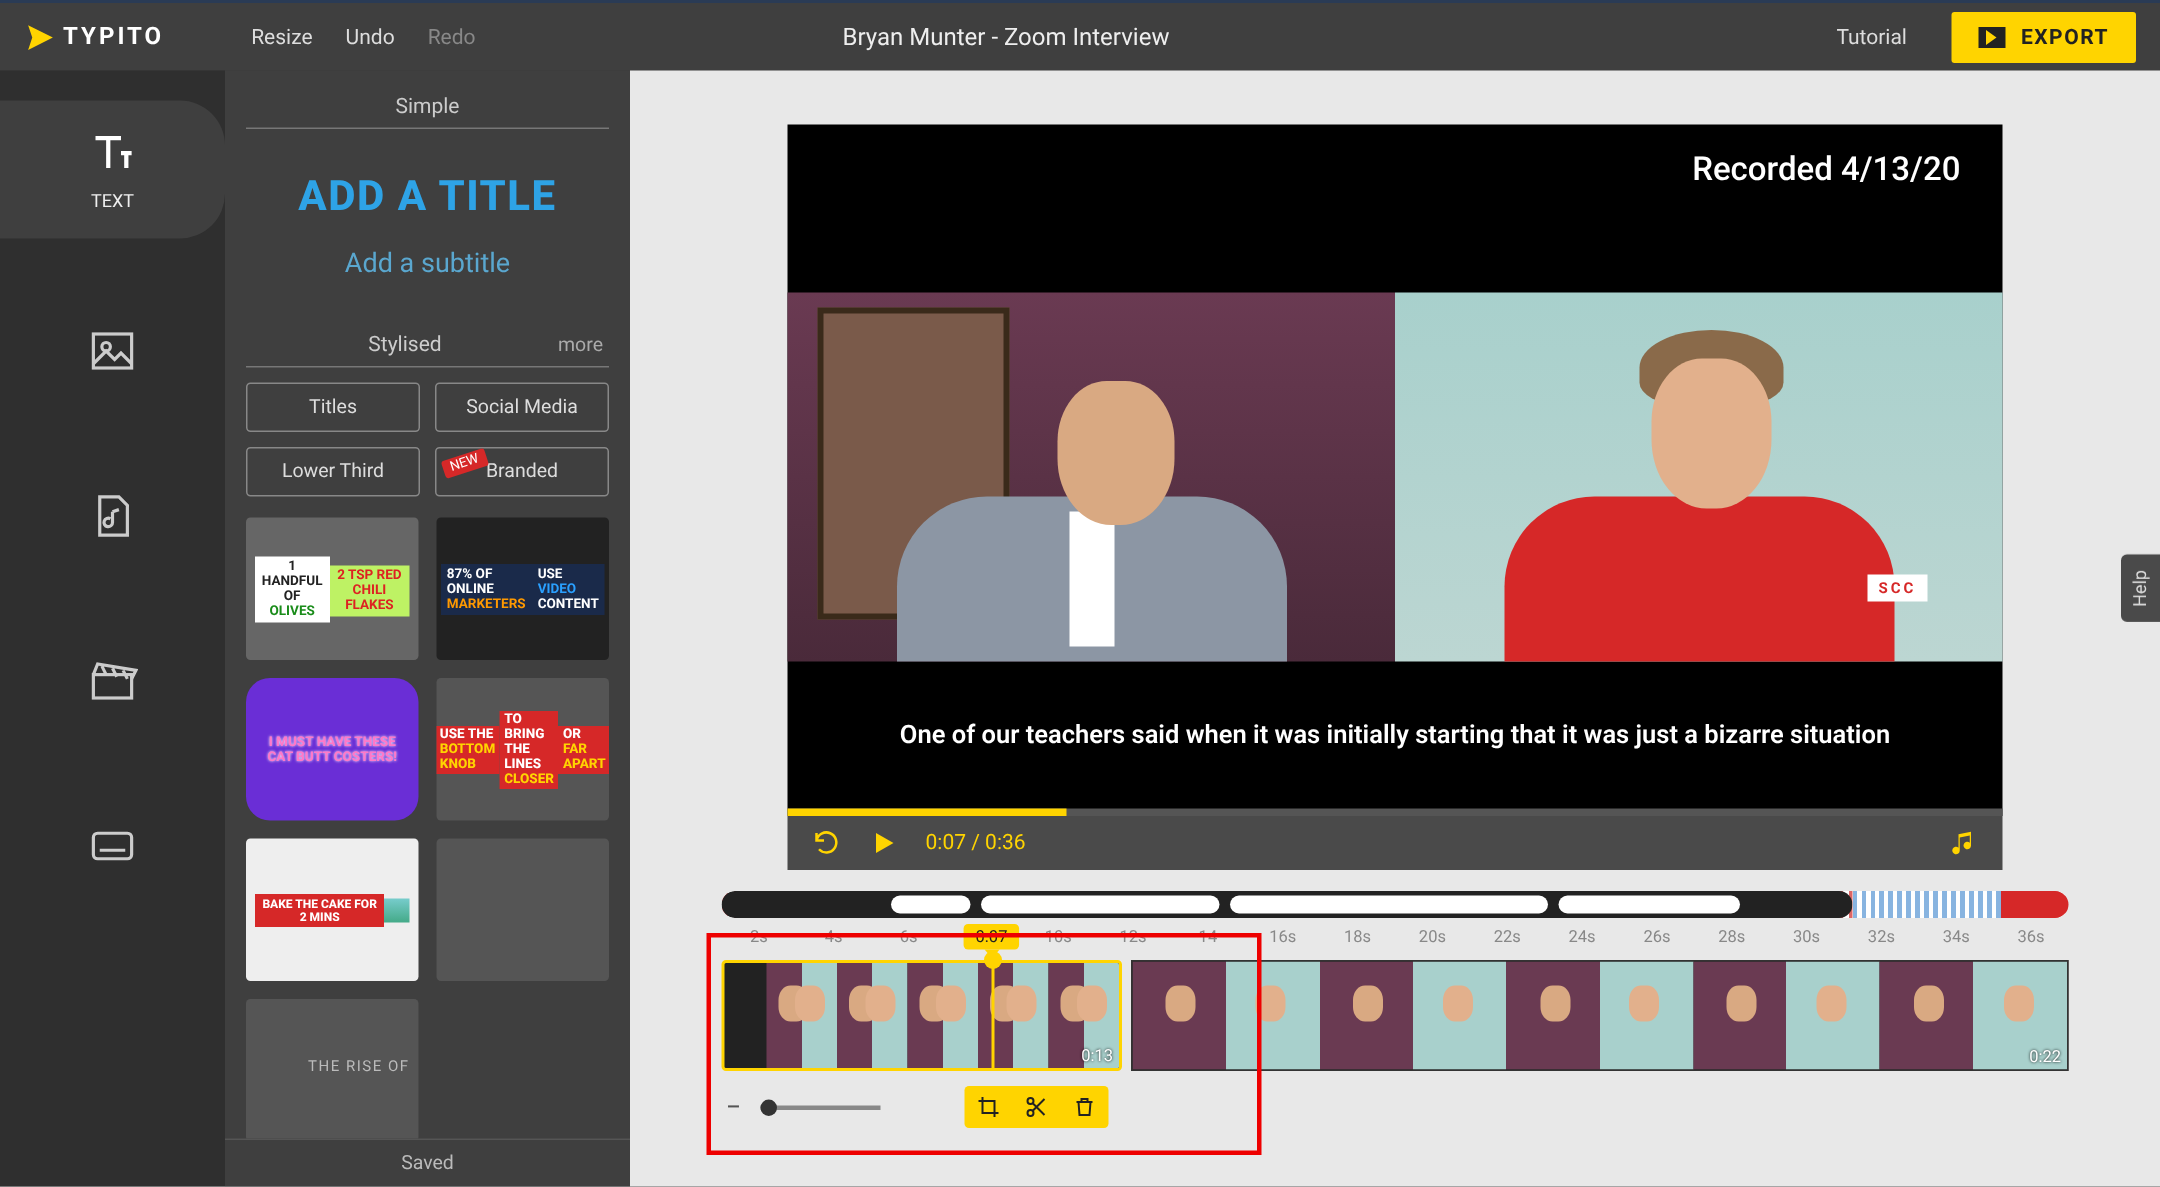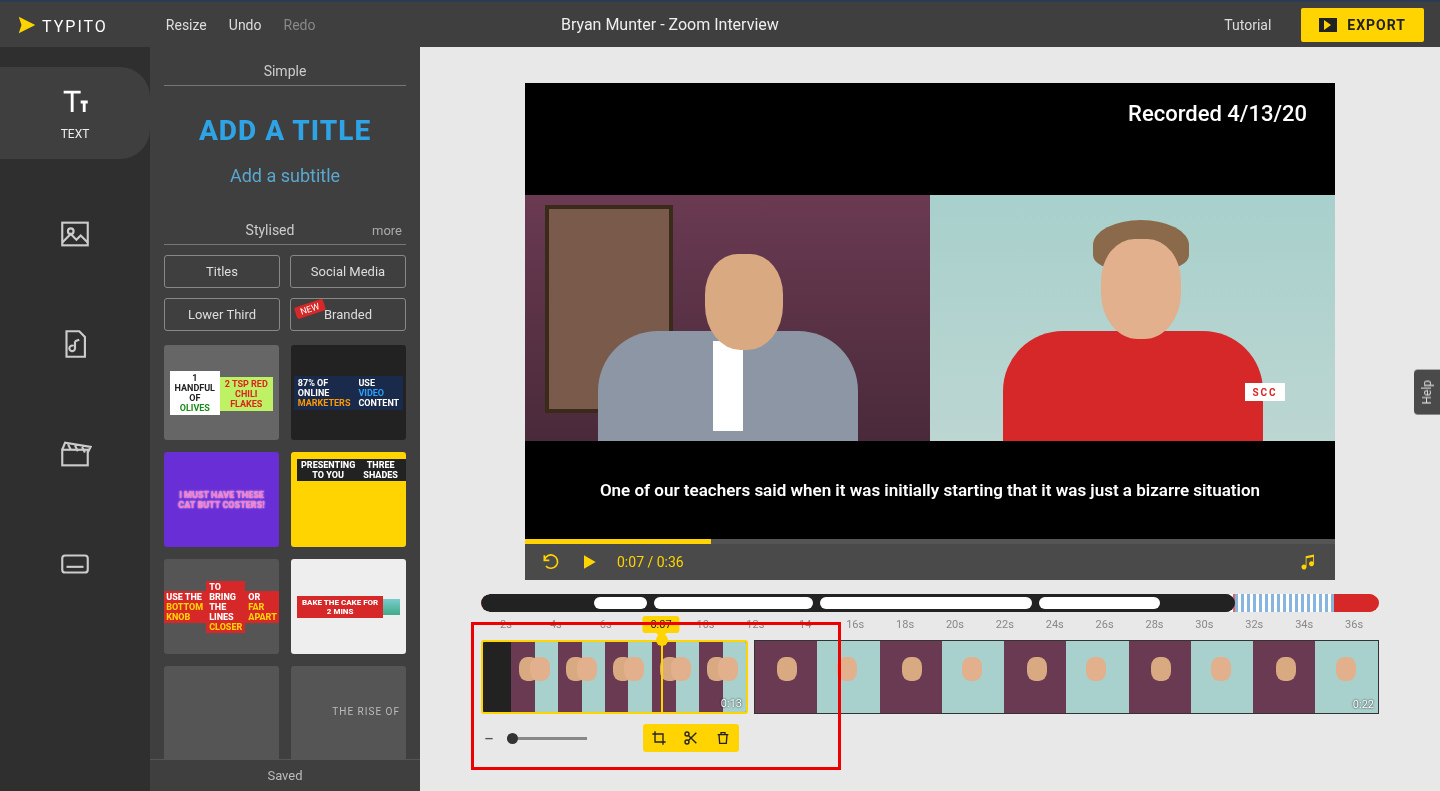--- a/index.html
+++ b/index.html
@@ -1,18 +1,18 @@
 <!DOCTYPE html>
 <html><head>
 <meta charset="utf-8">
 <style>
   * { box-sizing: border-box; margin: 0; padding: 0; font-family: -apple-system, BlinkMacSystemFont, "Segoe UI", Roboto, sans-serif; }
   body { background:#3a3a3a; width:1440px; height:791px; overflow:hidden; color:#eee; }
   .top-bar { height:47px; background:#3f3f3f; display:flex; align-items:center; padding:0 16px; gap:18px; border-top:2px solid #2a3b55; }
-  .logo { display:flex; align-items:flex-end; gap:4px; font-weight:400; letter-spacing:2px; color:#fff; }
+  .logo { display:flex; align-items:flex-start; gap:4px; font-weight:700; letter-spacing:2px; color:#fff; }
   .logo-icon { width:22px; height:22px; }
   .top-actions { display:flex; gap:22px; margin-left:40px; font-size:14px; color:#ddd; }
   .top-actions .disabled { color:#888; }
   .top-title { flex:1; text-align:center; font-size:16px; color:#eee; margin-left:-200px; }
   .top-right { display:flex; align-items:center; gap:30px; }
   .tutorial { font-size:14px; color:#ddd; }
   .export-btn { background:#ffd400; color:#222; border:none; height:34px; padding:0 18px; display:flex; align-items:center; gap:10px; font-weight:700; font-size:14px; letter-spacing:1px; cursor:pointer; border-radius:2px; }
   .export-icon { width:18px; height:14px; background:#222; display:inline-block; position:relative; }
   .export-icon::after { content:''; position:absolute; left:5px; top:2px; border-left:7px solid #ffd400; border-top:5px solid transparent; border-bottom:5px solid transparent; }
 
@@ -36,21 +36,21 @@
 
   .thumb-grid { display:grid; grid-template-columns:1fr 1fr; gap:12px; }
   .thumb { height:95px; background:#555; border-radius:3px; display:flex; justify-content:center; align-items:center; font-size:9px; text-align:center; padding:6px; overflow:hidden; }
   .thumb-a1 { background:#666; }
   .thumb-a1 .line1{background:#fff;color:#222;padding:2px 3px;font-weight:700;font-size:9px;}
   .thumb-a1 .line1 .g{color:#1a8c1a;}
   .thumb-a1 .line2{background:#bef264;color:#d22;padding:2px 3px;font-weight:700;font-size:9px;margin-top:2px;}
   .thumb-a2 { background:#222;}
   .thumb-a2 .line{background:#1a2a4a;color:#fff;padding:2px 4px;font-size:9px;font-weight:700;text-align:left;}
   .thumb-a2 .line .o{color:#ff9900;} .thumb-a2 .line .b{color:#2aa0ff;}
-  .thumb-b1{background:#6a2ed6;display:flex;justify-content:center;align-items:center;}
+  .thumb-b1{background:#6a2ed6;display:flex;justify-content:center;align-items:center;border-radius:16px;}
   .thumb-b1 .ln{color:#ff78c8;font-weight:800;font-size:9px;text-shadow:0 0 2px #fff;}
   .thumb-b2{background:#ffd400;align-items:flex-start;justify-content:flex-start;}
   .thumb-b2 .ln{background:#222;color:#fff;padding:1px 4px;margin:1px 0;font-weight:800;font-size:9px;}
   .thumb-c1{background:#555;}
   .thumb-c1 .ln{background:#d62828;color:#fff;font-weight:800;padding:1px 3px;font-size:9px;text-align:left;margin:1px 0;}
   .thumb-c1 .ln .y{color:#ffd400;}
   .thumb-c2{background:#eee;display:flex;flex-direction:row;align-items:center;justify-content:space-between;padding:0 6px;}
   .thumb-c2 .ln{background:#d62828;color:#fff;font-weight:800;font-size:8px;padding:2px 3px;}
   .thumb-c2 .img{width:22px;height:16px;background:linear-gradient(#7cc,#4a8);}
   .thumb-d1, .thumb-d2{background:#555;color:#bbb;font-size:10px;letter-spacing:1px;justify-content:flex-end;padding-bottom:10px;}
@@ -203,25 +203,20 @@
         <div class="line1"><span>1 HANDFUL OF </span><span class="g">OLIVES</span></div>
         <div class="line2"><span>2 TSP </span><span>RED CHILI FLAKES</span></div>
       </div>
       <div class="thumb thumb-a2">
         <div class="line"><span>87% OF ONLINE </span><span class="o">MARKETERS</span></div>
         <div class="line"><span>USE </span><span class="b">VIDEO</span><span> CONTENT</span></div>
       </div>
       <div class="thumb thumb-b1">
           <div class="ln">I MUST HAVE THESE CAT BUTT COSTERS!</div>
         </div>
-      <div class="thumb thumb-b2">
-        <div class="ln">PRESENTING TO YOU</div>
-        <div class="ln">THREE SHADES</div>
-        <div class="ln">OF BLISS</div>
-      </div>
       <div class="thumb thumb-c1">
         <div class="ln"><span>USE THE </span><span class="y">BOTTOM KNOB</span></div>
         <div class="ln"><span>TO BRING THE LINES </span><span class="y">CLOSER</span></div>
         <div class="ln"><span>OR </span><span class="y">FAR APART</span></div>
       </div>
       <div class="thumb thumb-c2">
         <div class="ln">BAKE THE CAKE FOR 2 MINS</div>
           <div class="img"></div>
       </div>
       <div class="thumb thumb-d1"></div>

